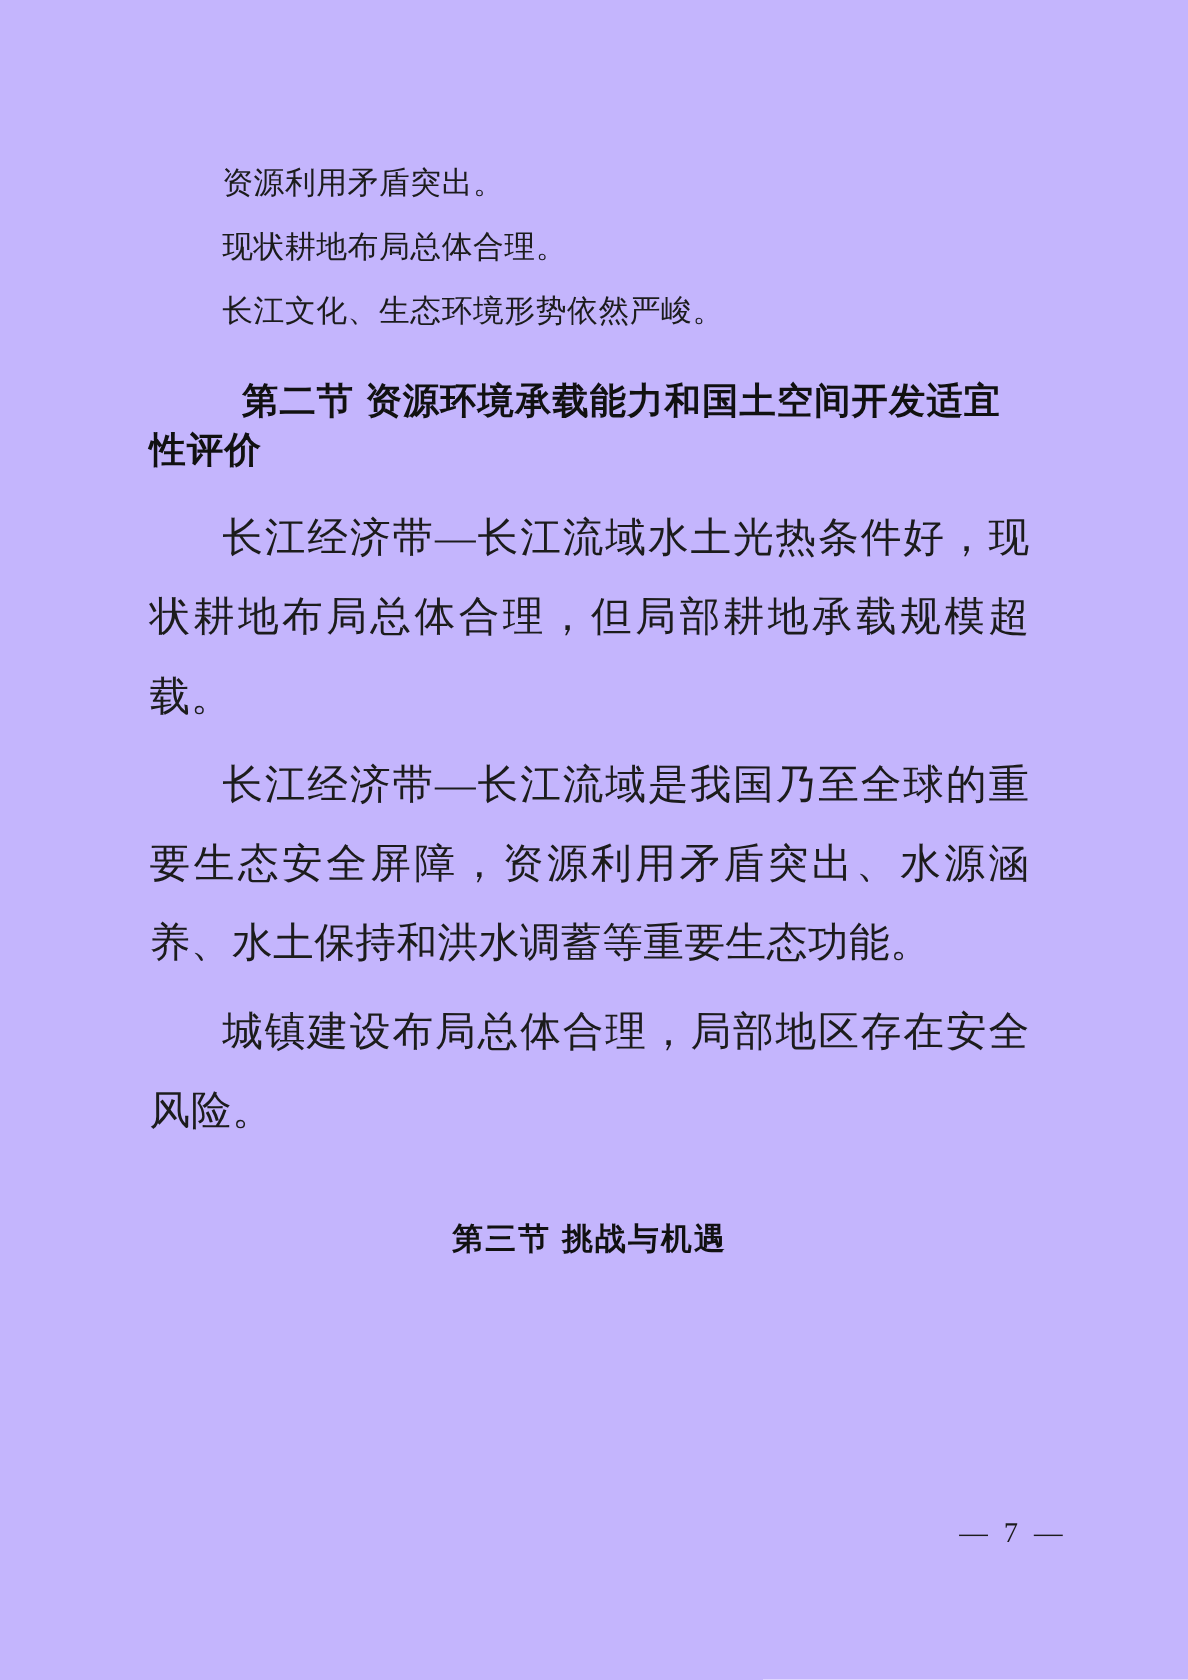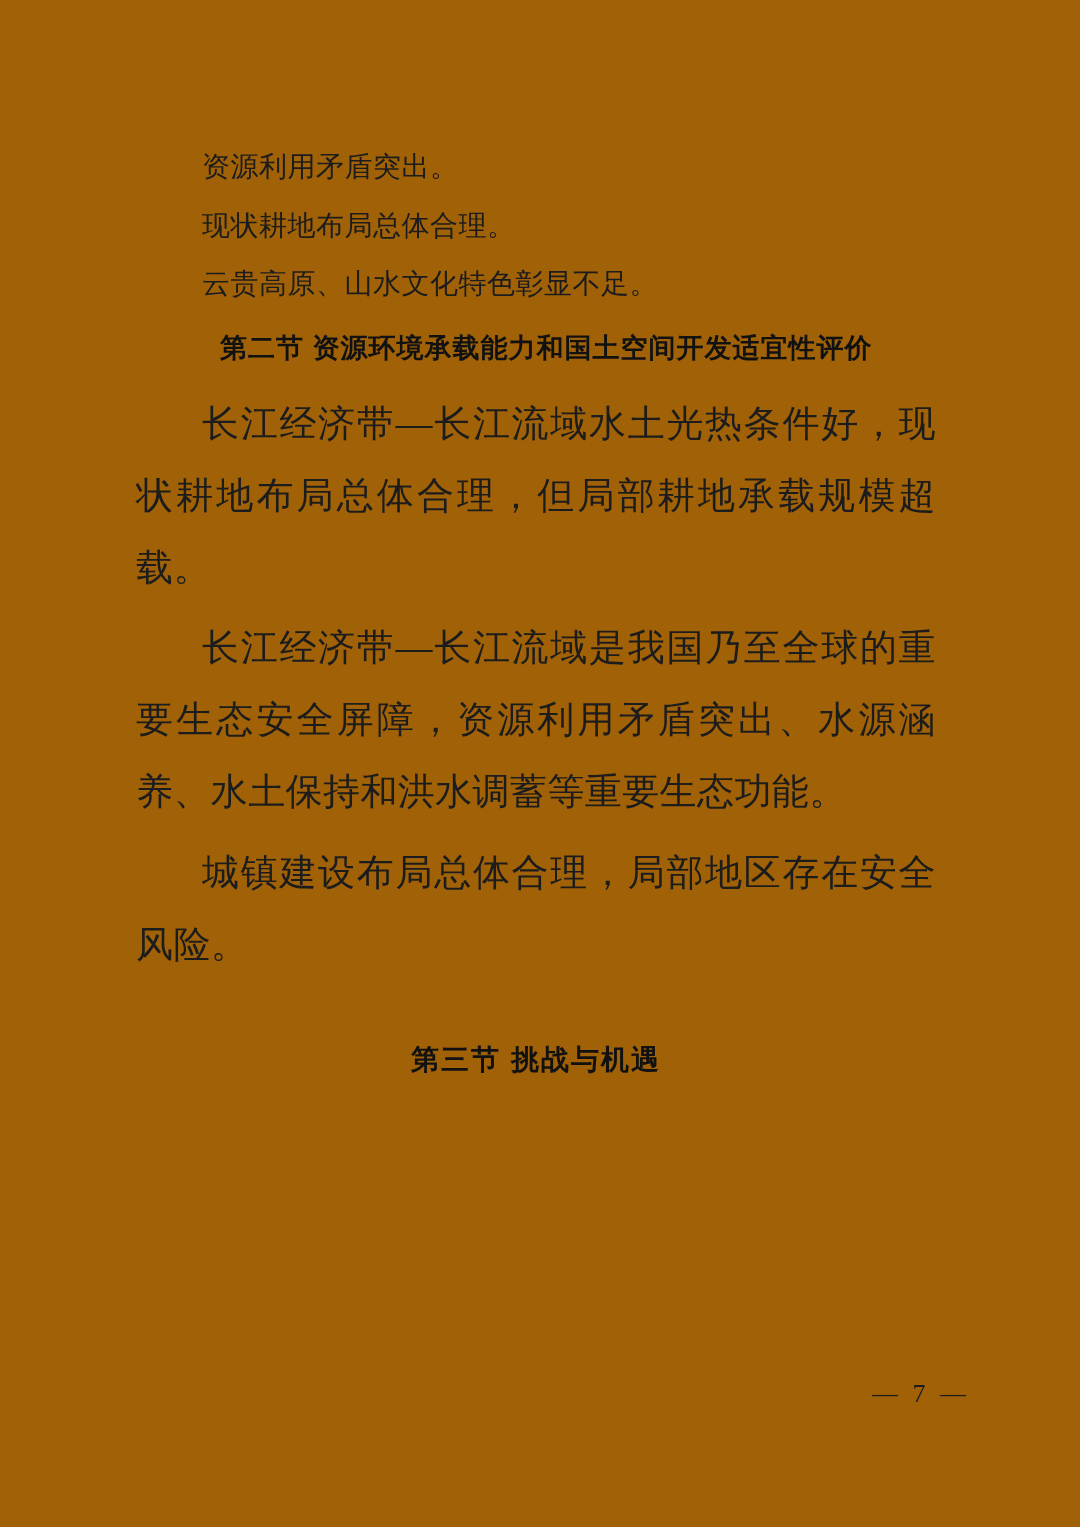--- a/index.html
+++ b/index.html
@@ -8,21 +8,21 @@
     background: #ffffff;
   }
   body {
     font-family: "Liberation Serif", "DejaVu Serif", serif;
     color: #1a1a1a;
   }
   .page {
     position: relative;
     width: 1080px;
     height: 1527px;
-    background: #a16207;
+    background: #c4b5fd;
     box-sizing: border-box;
     overflow: hidden;
   }
   .content {
     position: absolute;
     left: 136px;
     top: 140px;
     width: 800px;
   }
   
@@ -30,23 +30,23 @@
     font-size: 28px;
     line-height: 1.95;
     letter-spacing: 0.5px;
     text-indent: 66px;
     margin: 0 0 4px 0;
     color: #1c1c1c;
   }
   .section-heading {
     font-family: "Liberation Sans", "DejaVu Sans", sans-serif;
     font-weight: bold;
-    font-size: 27px;
+    font-size: 33px;
     letter-spacing: 1px;
-    margin: 18px 0 22px 0;
+    margin: 30px 0 22px 0;
     text-indent: 84px;
     color: #111111;
   }
   .section-heading.centered {
     text-indent: 0;
     text-align: center;
     margin: 60px 0 34px 0;
     font-size: 28px;
     letter-spacing: 2px;
   }
@@ -71,21 +71,21 @@
   }
 </style>
 </head>
 <body>
 
 <div class="page">
   <div class="content">
 
     <div class="short-line">资源利用矛盾突出。</div>
     <div class="short-line">现状耕地布局总体合理。</div>
-    <div class="short-line">云贵高原、山水文化特色彰显不足。</div>
+    <div class="short-line">长江文化、生态环境形势依然严峻。</div>
 
     <h2 class="section-heading">第二节  资源环境承载能力和国土空间开发适宜性评价</h2>
 
     <p class="body-para">长江经济带—长江流域水土光热条件好，现状耕地布局总体合理，但局部耕地承载规模超载。</p>
     <p class="body-para">长江经济带—长江流域是我国乃至全球的重要生态安全屏障，资源利用矛盾突出、水源涵养、水土保持和洪水调蓄等重要生态功能。</p>
     <p class="body-para">城镇建设布局总体合理，局部地区存在安全风险。</p>
 
     <h2 class="section-heading centered">第三节  挑战与机遇</h2>
 
 

